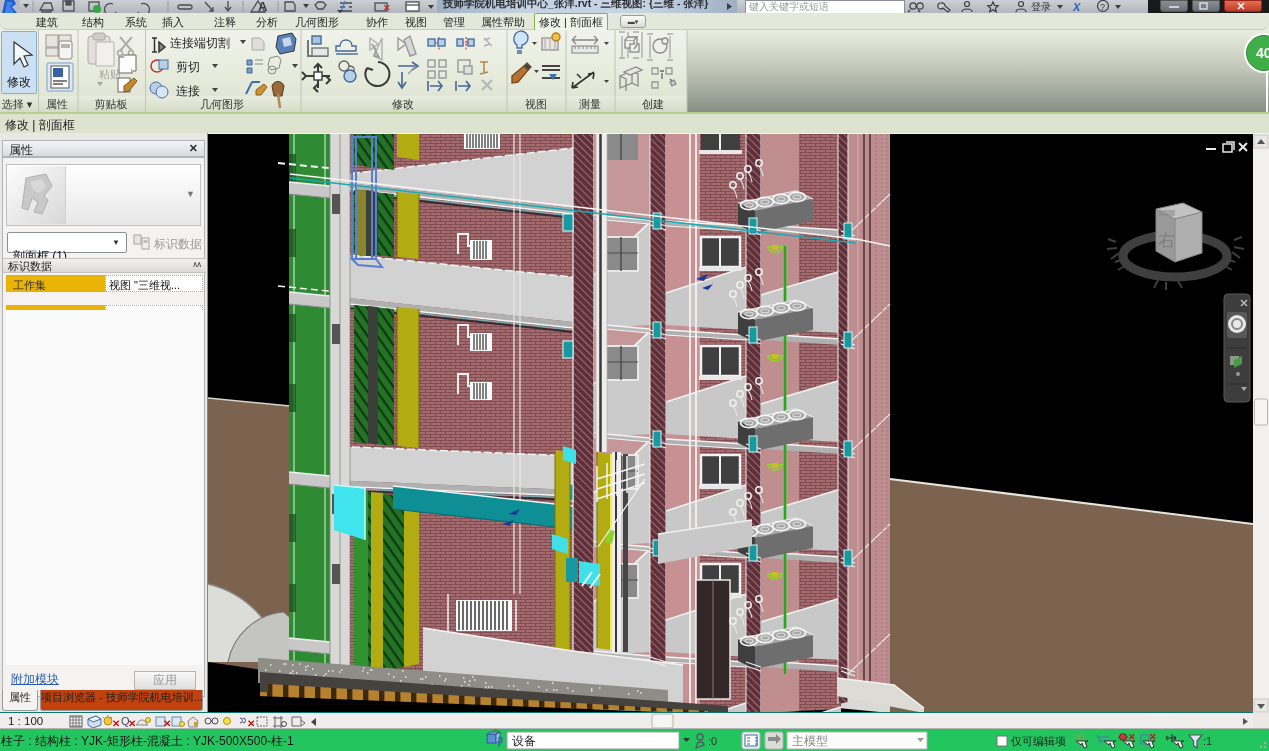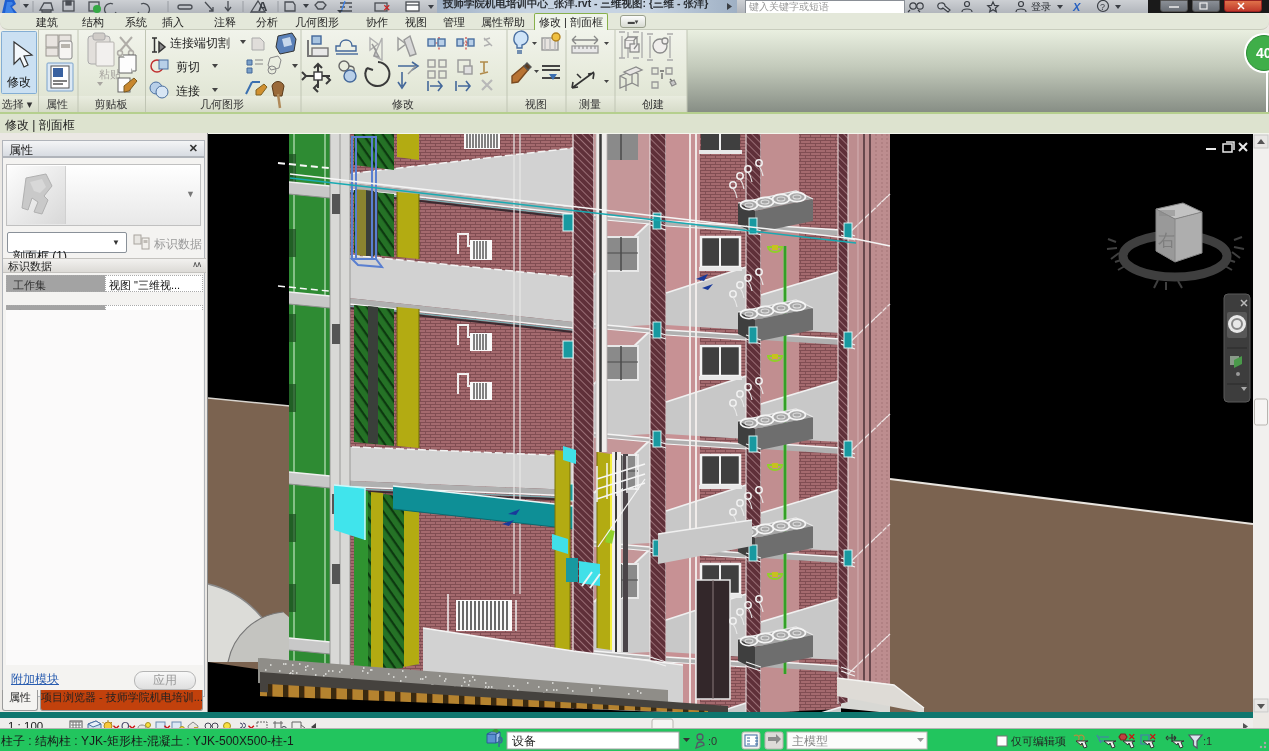--- a/index.html
+++ b/index.html
@@ -34,29 +34,29 @@
 
 #props { position:absolute; top:133px; left:0; width:208px; height:579px; background:#ebe8e4; border-right:1px solid #8a8a8a; }
 #propstitle { position:absolute; top:7px; left:2px; width:203px; height:17px; background:linear-gradient(#f4f5f6,#d8dce2); border:1px solid #b0b4ba; font-size:12px; color:#1a1a1a; padding:1px 0 0 6px; }
 #propsbody { position:absolute; top:24px; left:2px; width:203px; height:540px; background:#f4f3f1; border:1px solid #b0b4ba; }
 #typesel { position:absolute; top:6px; left:3px; width:195px; height:62px; background:linear-gradient(#ffffff,#e8e8e8); border:1px solid #c0c0c0;}
 #typethumb { position:absolute; top:1px; left:1px; width:58px; height:58px; background:linear-gradient(135deg,#fdfdfd,#d8d8d8); border-right:1px solid #d0d0d0;}
 #combo { position:absolute; top:74px; left:4px; width:120px; height:21px; background:#fff; border:1px solid #8a9199; border-radius:2px; font-size:12px; color:#111; padding:15px 0 0 5px;}
 #edittype { position:absolute; top:74px; left:130px; width:70px; height:21px; font-size:12px; color:#9a9a9a; }
 #idheader { position:absolute; top:100px; left:0px; width:203px; height:15px; background:linear-gradient(#f2f1ef,#dcdad6); border-top:1px solid #c5c3bf; border-bottom:1px solid #c5c3bf; font-size:11px; font-weight:normal; color:#222; padding-left:5px; }
 .prow { position:absolute; left:3px; width:197px; height:17px; font-size:11px; color:#333; }
-.pcell1 { position:absolute; left:0; top:0; width:99px; height:17px; border:1px dotted #aaa; border-right:none; padding:2px 0 0 6px; background:#a3a3a3;}
+.pcell1 { position:absolute; left:0; top:0; width:99px; height:17px; border:1px dotted #aaa; border-right:none; padding:2px 0 0 6px; background:#eab308;}
 .pcell2 { position:absolute; left:99px; top:0; width:98px; height:17px; border:1px dotted #aaa; padding:2px 0 0 3px; background:#fff; color:#111;}
 #propsempty { position:absolute; top:152px; left:3px; width:197px; height:355px; background:#fbfafa; }
 #prophelp { position:absolute; bottom:8px; left:8px; font-size:12px; color:#2a5db0; text-decoration:underline; }
-#applybtn { position:absolute; bottom:6px; right:8px; width:62px; height:19px; background:linear-gradient(#f8f8f8,#dfdfdf); border:1px solid #b5b5b5; border-radius:9px; text-align:center; font-size:12px; color:#9a9a9a; line-height:17px;}
+#applybtn { position:absolute; bottom:6px; right:8px; width:62px; height:19px; background:linear-gradient(#f8f8f8,#dfdfdf); border:1px solid #b5b5b5; border-radius:0; text-align:center; font-size:12px; color:#9a9a9a; line-height:17px;}
 .ptab { position:absolute; top:557px; height:21px; border:1px solid #9a9a9a; border-top:none; background:#c2410c; font-size:11px; color:#222; text-align:center; border-radius:0 0 3px 3px;}
 
 
-#hscroll { position:absolute; top:712px; left:0px; width:1253px; height:16px; background:#0ea5e9; border-top:6px solid #0f766e; }
+#hscroll { position:absolute; top:712px; left:0px; width:1253px; height:16px; background:#0ea5e9; border-top:1px solid #0f766e; }
 #statusbar { position:absolute; top:728px; left:0; width:1269px; height:40px; background:#22c55e; border-top:1px solid #b5b5b5; }
 #statustext { position:absolute; top:4px; left:1px; font-size:12px; color:#1a1a1a; }
 
 
 #view { position:absolute; top:134px; left:208px; width:1045px; height:578px; background:#000; overflow:hidden; }
 #vscroll { position:absolute; top:134px; left:1253px; width:16px; height:578px; background:#f1f0ee; }
 </style>
 </head>
 <body>
 <div id="app">

